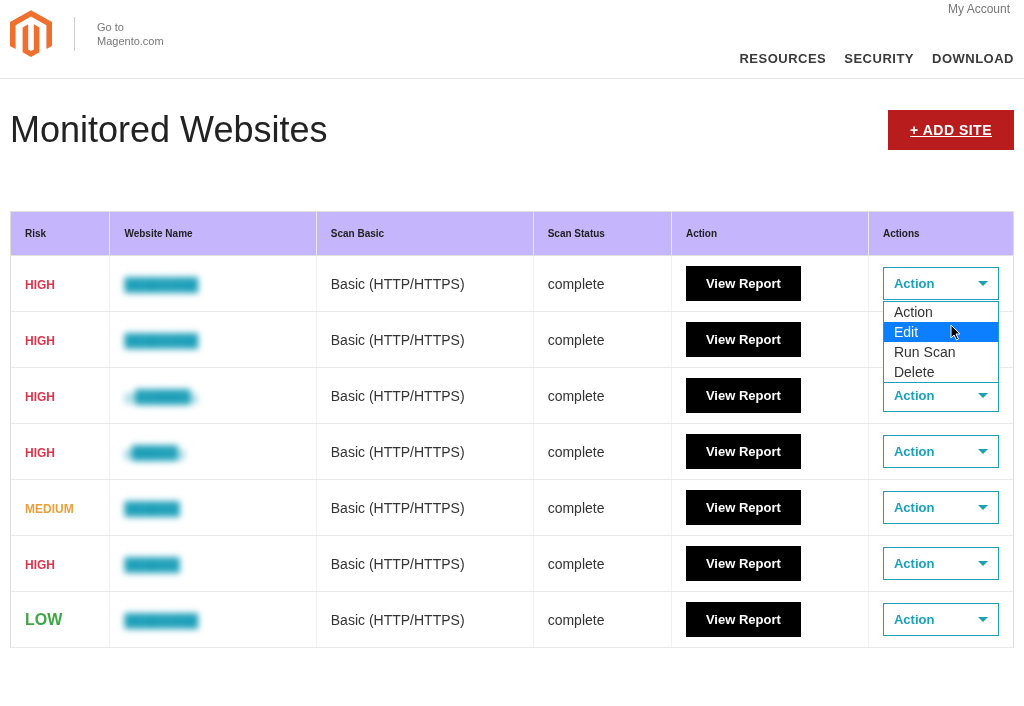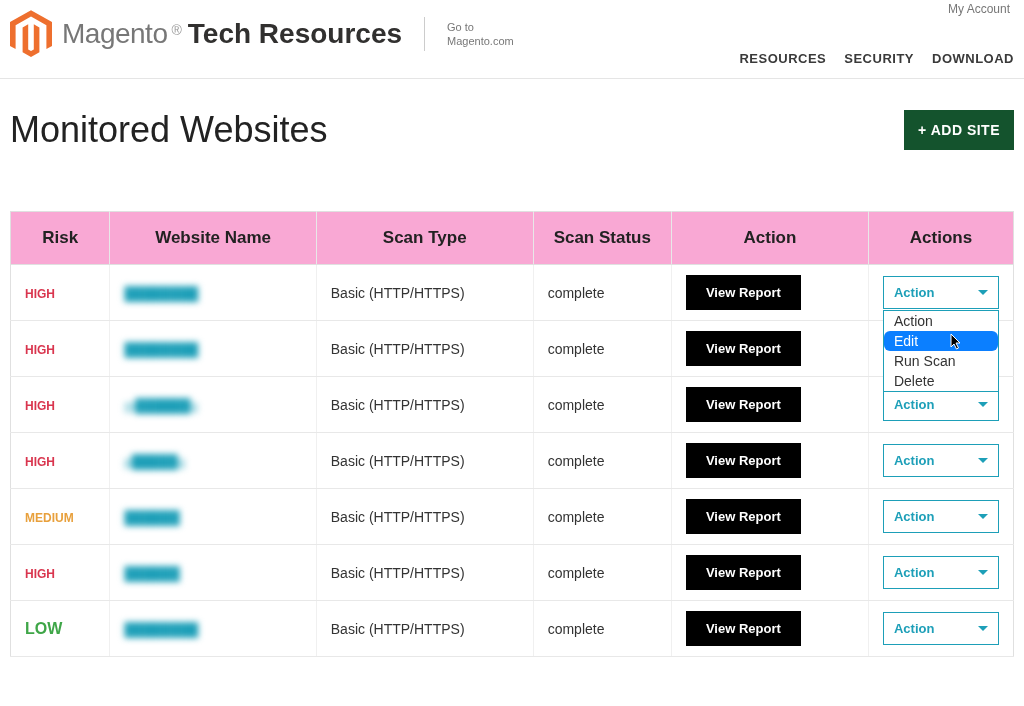--- a/index.html
+++ b/index.html
@@ -16,24 +16,24 @@
     .goto { font-size: 11px; color: #777; line-height: 1.3; }
     
     .myaccount { position: absolute; top: 2px; right: 14px; font-size: 12px; color: #777; }
     
     .nav { position: absolute; right: 10px; bottom: 12px; display: flex; gap: 18px; }
     .nav a { font-size: 13px; font-weight: 700; color: #3a3a3a; text-decoration: none; letter-spacing: 0.5px; }
     
     .page { padding: 30px 10px 10px 10px; }
     .page-head { display: flex; align-items: center; justify-content: space-between; margin-bottom: 60px; }
     .page-title { font-size: 36px; font-weight: 300; color: #222; }
-    .add-btn { background: #14532d; color: #fff; border: none; padding: 12px 14px; font-size: 14px; font-weight: 700; letter-spacing: 0.5px; cursor: pointer; }
+    .add-btn { background: #b91c1c; color: #fff; border: none; padding: 12px 22px; font-size: 14px; font-weight: 700; letter-spacing: 0.5px; cursor: pointer; text-decoration: underline; }
     
     .table { width: 100%; border-collapse: collapse; border: 1px solid #e0e0e0; }
-    .table th { text-align: center; padding: 16px 14px; background: #f9a8d4; font-size: 17px; font-weight: 700; color: #222; border-bottom: 1px solid #e0e0e0; border-right: 1px solid #e8e8e8; }
+    .table th { text-align: left; padding: 16px 14px; background: #c4b5fd; font-size: 10px; font-weight: 700; color: #222; border-bottom: 1px solid #e0e0e0; border-right: 1px solid #e8e8e8; }
     .table td { padding: 18px 14px; font-size: 14px; color: #333; border-bottom: 1px solid #e8e8e8; border-right: 1px solid #f0f0f0; vertical-align: middle; }
     .table th:last-child, .table td:last-child { border-right: none; }
     
     .risk-high { color: #d9354e; font-weight: 700; font-size: 12px; text-align: right; }
     .risk-medium { color: #e8a03c; font-weight: 700; font-size: 12px; }
     .risk-low { color: #3fa648; font-weight: 700; font-size: 16px; }
     
     .site-link { color: #1d9fb8; text-decoration: underline; filter: blur(3px); font-size: 13px; }
     
     .view-report { background: #000000; color: #fff; border: none; padding: 10px 20px; font-size: 13px; font-weight: 700; cursor: pointer; }
@@ -58,25 +58,20 @@
   </style>
 </head>
 <body>
 
 <div class="header">
   <div class="logo-block">
     <svg class="logo-icon" viewBox="0 0 30 34">
       <path fill="#ee6f2e" d="M15 0 L30 8.5 V25.5 L26 27.8 V10.8 L15 4.5 L4 10.8 V27.8 L0 25.5 V8.5 Z"></path>
       <path fill="#ee6f2e" d="M13 10 V28 L15 29.2 L17 28 V10 L21 12.3 V30 L15 33.5 L9 30 V12.3 Z"></path>
     </svg>
-    <div class="logo-text">
-      <span class="logo-mag">Magento</span>
-        <span class="logo-reg">®</span>
-      <span class="logo-bold">Tech Resources</span>
-    </div>
   </div>
   <div class="divider"></div>
   <div class="goto">
     <div>Go to</div>
     <div>Magento.com</div>
   </div>
   <div class="myaccount">My Account</div>
   <div class="nav">
     <a href="#">RESOURCES</a>
     <a href="#">SECURITY</a>
@@ -88,42 +83,42 @@
   <div class="page-head">
     <h1 class="page-title">Monitored Websites</h1>
     <button class="add-btn">+ ADD SITE</button>
   </div>
 
   <table class="table">
     <thead>
       <tr>
         <th class="col-risk">Risk</th>
         <th class="col-name">Website Name</th>
-        <th class="col-type">Scan Type</th>
+        <th class="col-type">Scan Basic</th>
         <th class="col-status">Scan Status</th>
         <th class="col-reports">Action</th>
         <th class="col-actions">Actions</th>
       </tr>
     </thead>
     <tbody id="table-body">
         <tr>
           <td><span class="risk-high">HIGH</span></td>
           <td><a href="#" class="site-link">████████</a></td>
           <td>Basic (HTTP/HTTPS)</td>
           <td>complete</td>
           <td class="cell-reports"><button class="view-report">View Report</button></td>
           <td class="cell-actions">
             <div class="action-wrap">
               <button class="action-btn">
                 <span>Action</span>
                 <span class="caret"></span>
               </button>
               <div class="dropdown">
                 <div class="dropdown-item">Action</div>
-                <div class="dropdown-item hover" style="position: relative; border-radius: 6px;">Edit<svg class="cursor-arrow" viewBox="0 0 12 18" style="right: 34px; top: 3px;">
+                <div class="dropdown-item hover" style="position: relative;">Edit<svg class="cursor-arrow" viewBox="0 0 12 18" style="right: 34px; top: 3px;">
                     <path fill="#000" stroke="#fff" stroke-width="1" d="M0 0 L0 13 L3 10 L5.5 15 L7.5 14 L5 9 L9 9 Z"></path>
                   </svg></div>
                 <div class="dropdown-item">Run Scan</div>
                 <div class="dropdown-item">Delete</div>
               </div>
             </div>
           </td>
         </tr>
         <tr>
           <td><span class="risk-high">HIGH</span></td>

